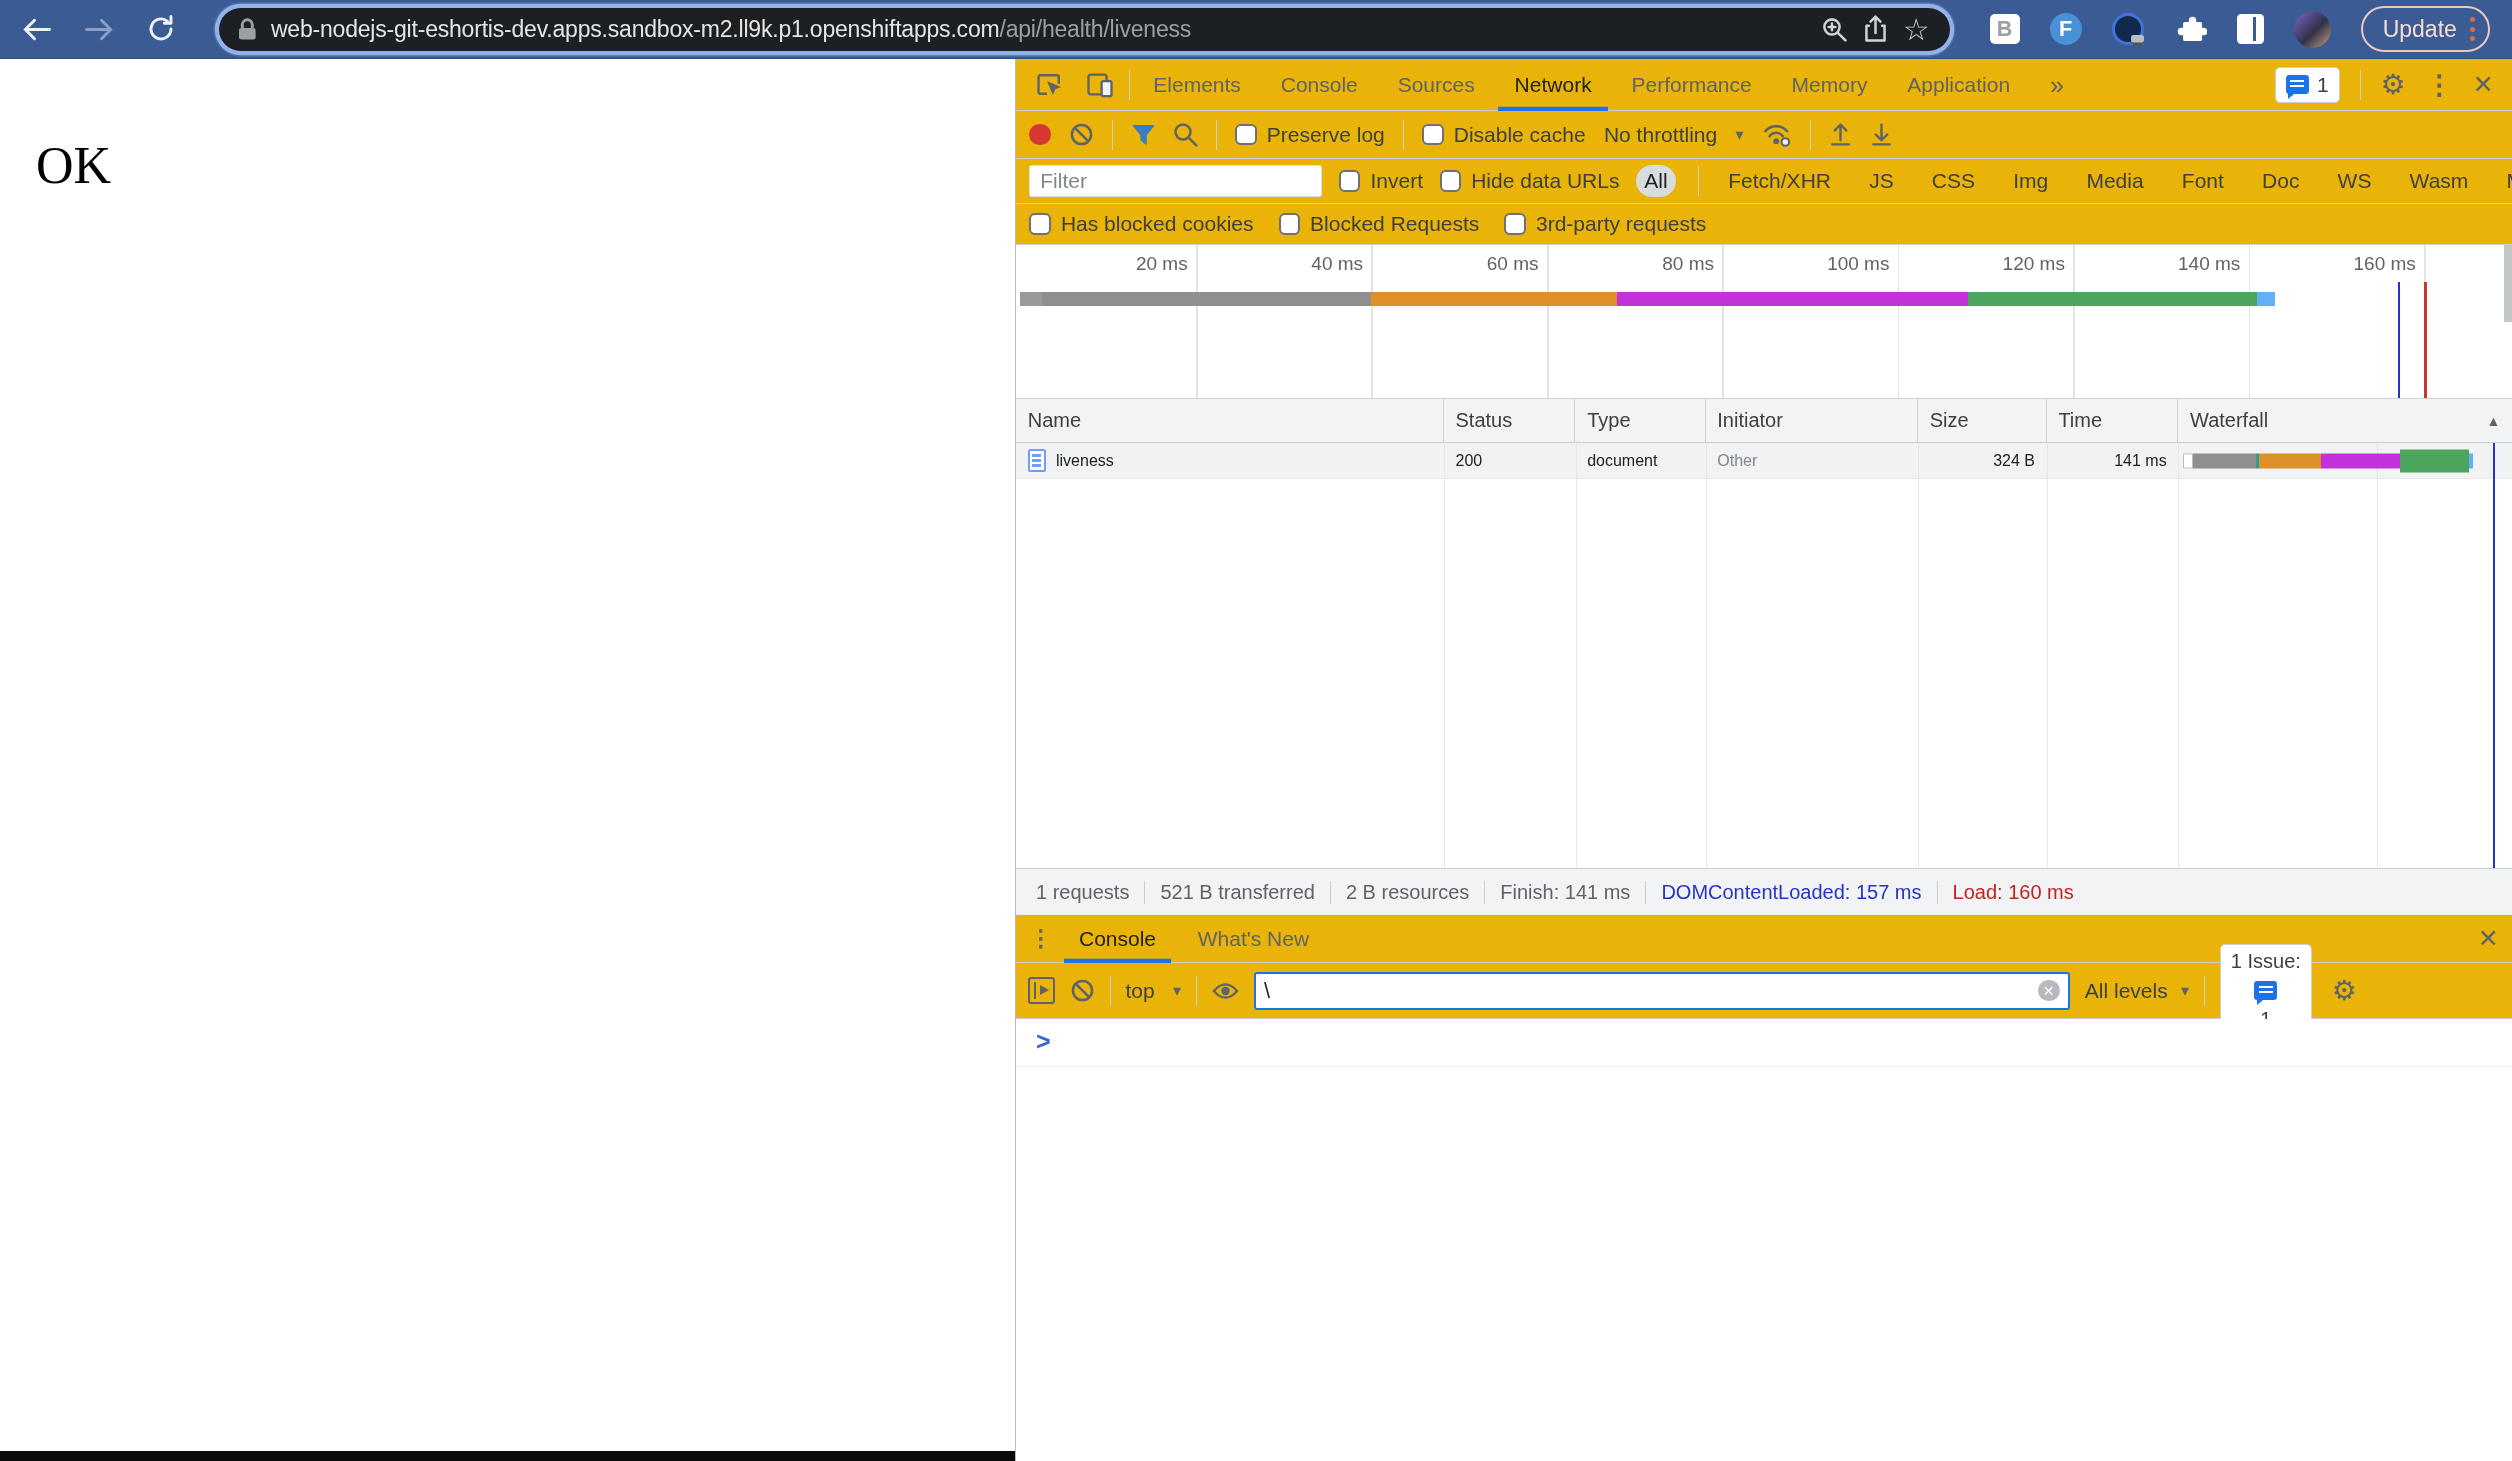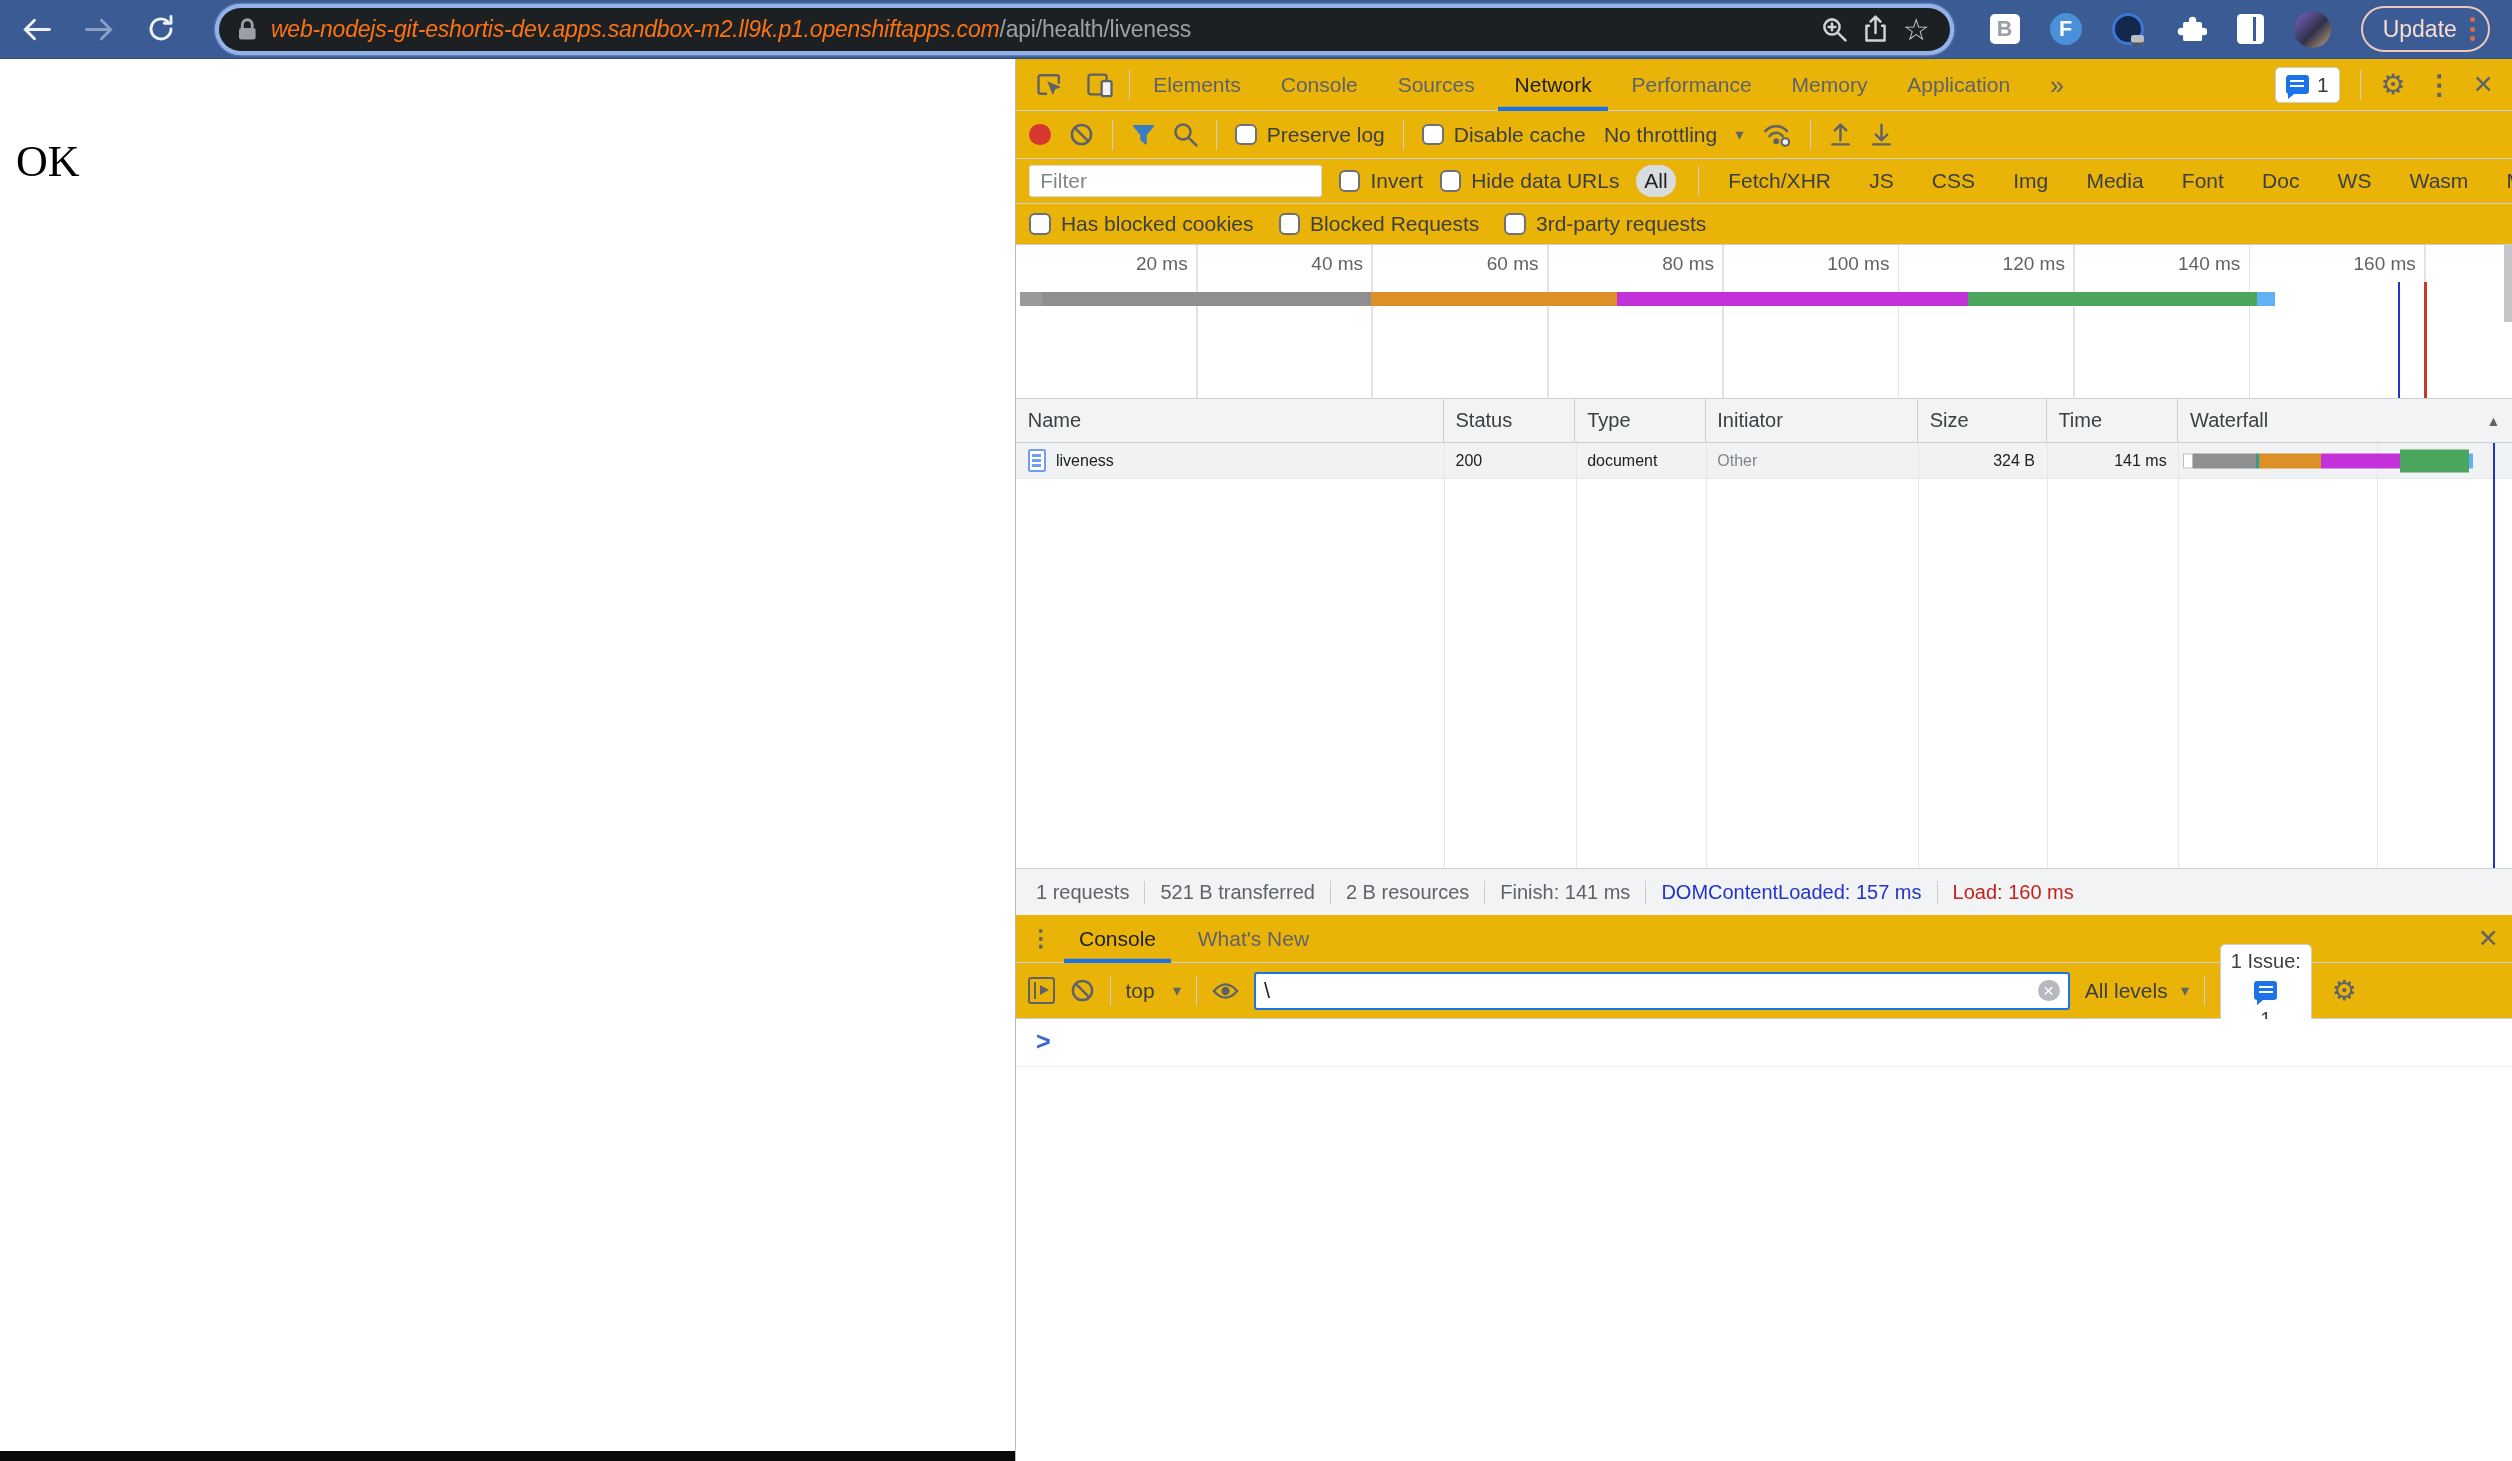--- a/index.html
+++ b/index.html
@@ -7,21 +7,21 @@
               font-family:"Liberation Sans", sans-serif; color:#202124; }
 
   
   .toolbar { height:59px; background:#3a5b94; display:flex; align-items:center;
              padding:0 21.6px 0 18.3px; gap:25px; border-bottom:1.7px solid #2d4d84; }
   .navbtn { display:flex; align-items:center; justify-content:center; width:37px; height:37px; flex:none; }
   .addr { flex:1; max-width:1998px; height:43px; background:#1d2023; border-radius:22.5px;
           box-shadow:0 0 0 4.2px #93b2e9, 0 0 0 5.8px #4e6da3; display:flex; align-items:center;
           padding:0 20px; gap:15px; margin:0 15px; }
   .url { font-size:23px; letter-spacing:-0.2px; white-space:nowrap; overflow:hidden; }
-  .url .host { color:#f97316;font-style:italic; }
+  .url .host { color:#e5e5e5; }
   .url .path { color:#9aa0a6; }
   .addr .spacer { flex:1; }
   .ext-cluster { display:flex; align-items:center; gap:30px; flex:none; }
   .ext-b { width:30px; height:30px; background:#fff; border-radius:5px; color:#9aa0a6;
            font-weight:bold; font-size:21.6px; display:flex; align-items:center; justify-content:center; }
   .ext-f { width:32px; height:32px; background:#4a90d9; border-radius:50%; color:#fff;
            font-weight:bold; font-size:21.6px; display:flex; align-items:center; justify-content:center; }
   .ext-1p { width:32px; height:32px; background:#10294d; border:3.3px solid #3f74d8; border-radius:50%; position:relative; }
   .ext-1p::after { content:''; position:absolute; right:-3.3px; bottom:-3.3px; width:13.3px; height:10.8px;
                    background:#b9bec4; border-radius:2.5px; box-shadow:inset 0 -2.5px 0 #51565c; }
@@ -31,21 +31,21 @@
             background:linear-gradient(135deg,#7b68c9 0%,#31314a 55%,#c8a27d 100%); }
   .update-pill { display:flex; align-items:center; gap:13.3px; border:2.5px solid #eccabb;
                  border-radius:832px; padding:7.5px 13.3px 7.5px 20px; }
   .update-pill .txt { color:#f8ddd0; font-size:23px; }
   .dots { display:flex; flex-direction:column; gap:4.2px; }
   .dots i { width:5px; height:5px; border-radius:50%; background:#de6a4b; }
 
   
   .main { display:flex; height:1403px; }
   .page { width:1016px; background:#fff; position:relative; border-right:1.7px solid #b9bcbe; }
-  .ok { font-family:"Liberation Serif", serif; font-size:44px; color:#000; padding:77px 0 0 16px; }
+  .ok { font-family:"Liberation Serif", serif; font-size:52px; color:#000; padding:77px 0 0 36px; }
   .page-bottom-bar { position:absolute; left:0; right:0; bottom:0; height:10.8px; background:#0a0a0a; }
 
   .devtools { flex:1; display:flex; flex-direction:column; background:#fff; min-width:0; }
   .bar { background:#eab308; display:flex; align-items:center; }
   .vsep { width:0.8px; height:30px; background:#cacdd1; flex:none; }
   .icon { display:flex; align-items:center; justify-content:center; flex:none; }
   .gear, .kebab, .close, .chev { color:#5f6368; }
 
   
   .dt-tabs { height:52px; border-bottom:0.8px solid #cacdd1; padding:0 11.7px; gap:6.7px; }

